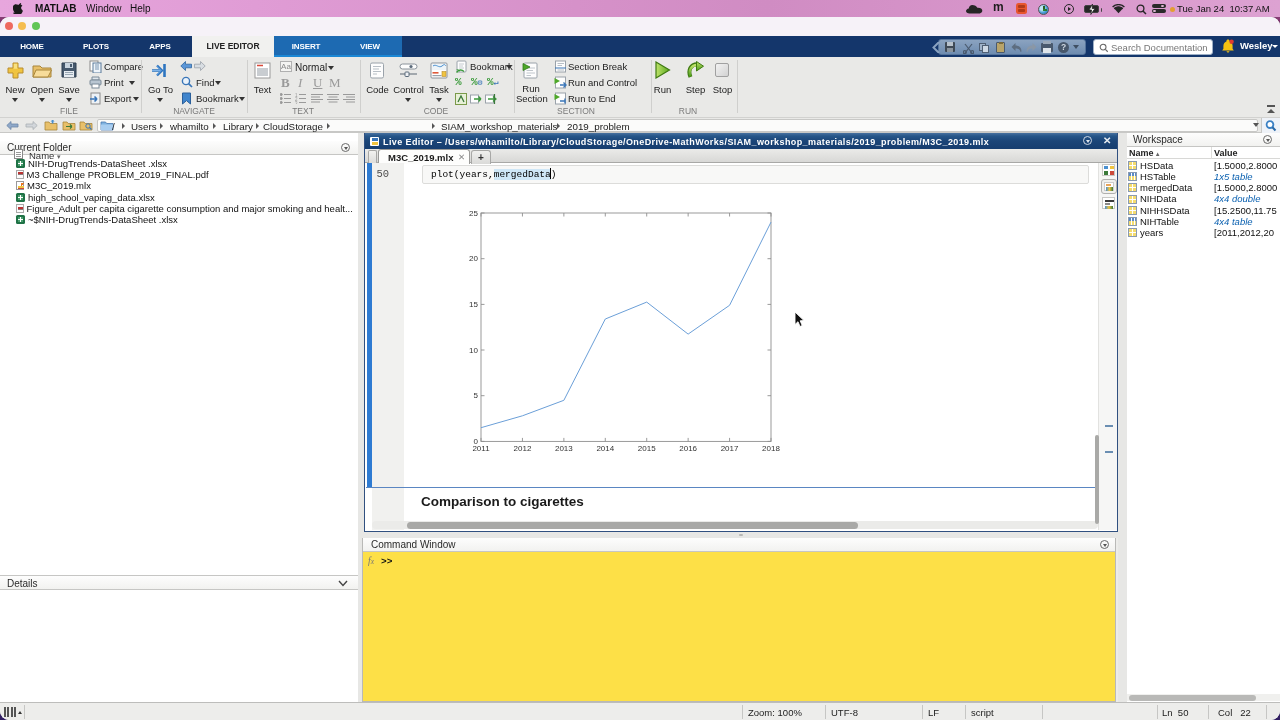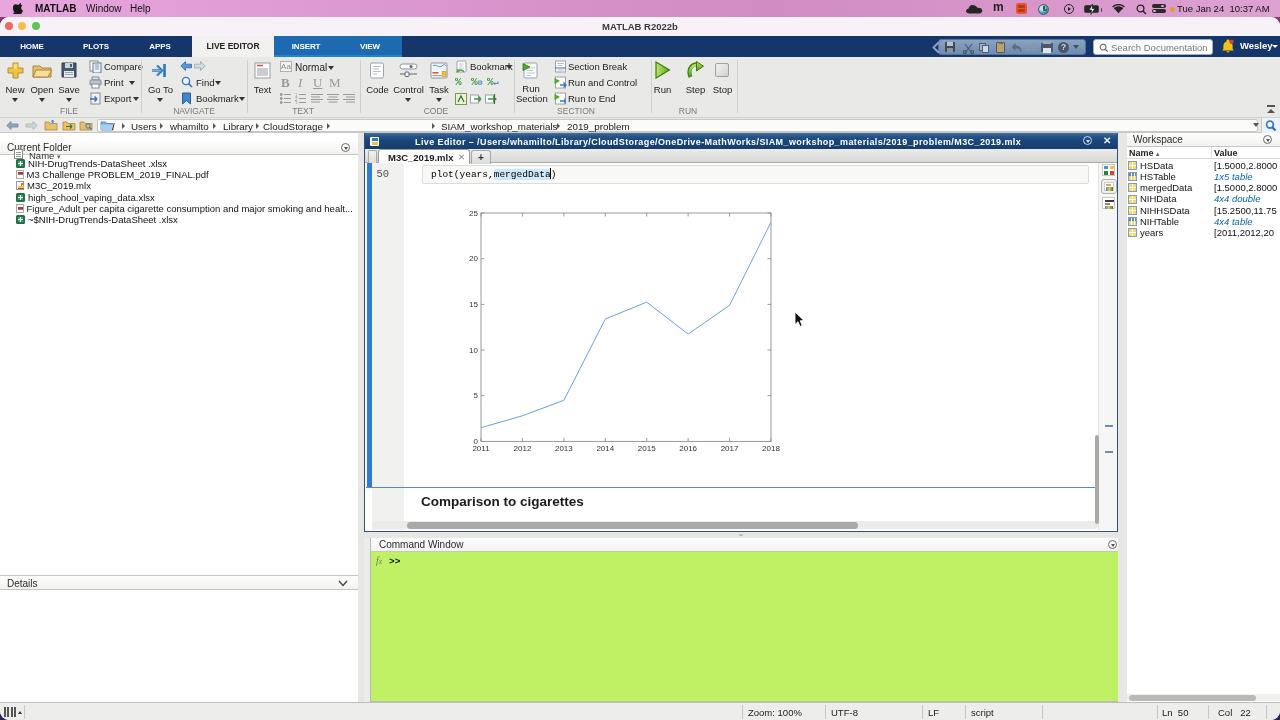--- a/index.html
+++ b/index.html
@@ -30,21 +30,21 @@
   .caret { position:absolute; width:0; height:0; border-left:3.5px solid transparent; border-right:3.5px solid transparent; border-top:4px solid #333; }
   .rowtxt { position:absolute; line-height:10px; }
   
   #addrbar { position:absolute; top:101px; left:0; width:1280px; height:15px; background:#e9e9e7; border-bottom:1px solid #c8c8c6; font-size:9.5px; color:#1a1a1a; }
   
   #leftpanel { position:absolute; top:116px; left:0; width:358px; height:569px; background:#fff; }
   .phead { background:linear-gradient(180deg,#fdfdfd,#f2f2f0); border-bottom:1px solid #c6c6c4; color:#2a2a2a; font-size:10px; }
   #midsplit { position:absolute; top:116px; left:358px; width:6px; height:569px; background:#e7e7e5; }
   #rightsplit { position:absolute; top:116px; left:1118px; width:9px; height:569px; background:#e7e7e5; }
   #editor { position:absolute; top:116px; left:364px; width:754px; height:399px; background:#fff; border:1px solid #305080; border-top:none; }
-  #cwpanel { position:absolute; top:521px; left:370px; width:754px; height:164px; background:#bef264; border:1px solid #b9b9b7; border-top:none;}
+  #cwpanel { position:absolute; top:521px; left:362px; width:754px; height:164px; background:#fde047; border:1px solid #b9b9b7; border-top:none;}
   #rightpanel { position:absolute; top:116px; left:1127px; width:153px; height:569px; background:#fff; }
   #statusbar { position:absolute; top:685px; left:0; width:1280px; height:18px; background:#ededeb; border-top:1px solid #bdbdbb; font-size:9.5px; color:#222; }
   .ssep { position:absolute; top:2px; width:1px; height:14px; background:#c6c6c4; }
   .stxt { position:absolute; top:4px; }
   .circbtn { position:absolute; width:9px; height:9px; border:1px solid #6a6a6a; border-radius:50%; }
   .circbtn:after { content:""; position:absolute; left:1.5px; top:2.5px; width:0; height:0; border-left:2px solid transparent; border-right:2px solid transparent; border-top:3px solid #555; }
   .mono { font-family:"Liberation Mono", monospace; }
   .frow { height:11.4px; line-height:11.4px; white-space:nowrap; overflow:hidden; }
   .fi { display:inline-block; width:9px; height:9px; margin-left:16px; margin-right:3px; vertical-align:-1px; position:relative; }
   .fi.xls { background:#1f7246; border-radius:1.5px; }
@@ -118,21 +118,20 @@
       </div>
   </div>
   <div class="abs" style="left:1170px;top:7px;width:5px;height:5px;border-radius:50%;background:#e39e32;"></div>
   <div class="mtxt" style="left:1177px;font-size:9.5px;">Tue Jan 24&nbsp;&nbsp;10:37 AM</div>
 </div>
 <div id="window">
   <div id="titlebar">
     <div class="tl" style="left:4.5px;background:#ee6a5f;"></div>
     <div class="tl" style="left:18px;background:#f5bd4f;"></div>
     <div class="tl" style="left:32px;background:#61c555;"></div>
-    <div id="wintitle">MATLAB R2022b</div>
   </div>
   <div id="tabbar">
     <div id="ctxbg"></div>
     <div class="rtab" style="left:0;width:64px;">HOME</div>
     <div class="rtab" style="left:64px;width:64px;">PLOTS</div>
     <div class="rtab" style="left:128px;width:64px;">APPS</div>
     <div id="seltab">LIVE EDITOR</div>
     <div class="rtab" style="left:274px;width:64px;">INSERT</div>
     <div class="rtab" style="left:338px;width:64px;">VIEW</div>
     <div class="abs" style="left:938px;top:2.5px;width:148px;height:16px;background:linear-gradient(180deg,#8ba3c0,#6e8cb0);border-radius:3px;border:1px solid #55749c;">
@@ -483,21 +482,21 @@
         </svg>
     </div>
   </div>
   <div id="midsplit"></div>
   <div id="editor">
     <div class="abs" style="left:0;top:0;width:752px;height:16px;background:linear-gradient(180deg,#48719f 0,#265689 3px,#1b4578 8px,#173e70 15px);">
       <div class="abs" style="left:5px;top:3.5px;width:9px;height:9.5px;background:#fff;border-radius:1px;">
           <div class="abs" style="left:1.5px;top:1.5px;width:6px;height:3px;background:#3a76b8"></div>
           <div class="abs" style="left:1.5px;top:5.5px;width:6px;height:2.5px;background:#f0c440"></div>
         </div>
-      <div class="abs" style="left:18px;top:3.5px;color:#fff;font-size:9px;font-weight:bold;letter-spacing:0.4px;margin-left:32px;">Live Editor – /Users/whamilto/Library/CloudStorage/OneDrive-MathWorks/SIAM_workshop_materials/2019_problem/M3C_2019.mlx</div>
+      <div class="abs" style="left:18px;top:3.5px;color:#fff;font-size:9px;font-weight:bold;letter-spacing:0.4px;">Live Editor – /Users/whamilto/Library/CloudStorage/OneDrive-MathWorks/SIAM_workshop_materials/2019_problem/M3C_2019.mlx</div>
       <div class="abs" style="left:718px;top:3px;width:9px;height:9px;border:1px solid #cfd8e4;border-radius:50%;">
           <div class="abs" style="left:1.5px;top:2.5px;width:0;height:0;border-left:2px solid transparent;border-right:2px solid transparent;border-top:3px solid #dfe6ee;"></div>
         </div>
       <div class="abs" style="left:738px;top:2px;color:#e8edf2;font-size:10px;font-weight:bold;">✕</div>
     </div>
     <div class="abs" style="left:0;top:16px;width:752px;height:14px;background:linear-gradient(180deg,#ebebe9,#d8d8d6);border-bottom:1px solid #a8a8a6;">
       <div class="abs" style="left:3px;top:1px;width:9px;height:13px;background:linear-gradient(180deg,#f2f2f0,#dcdcda);border:1px solid #a8a8a6;border-bottom:none;border-radius:2px 2px 0 0;"></div>
       <div class="abs" style="left:13px;top:0;width:92px;height:14.5px;background:#fdfdfc;border:1px solid #9a9a98;border-bottom:none;border-radius:3px 3px 0 0;">
         <div class="abs" style="left:9px;top:1.5px;font-size:9.5px;font-weight:bold;color:#1a1a1a;">M3C_2019.mlx</div>
         <div class="abs" style="left:79px;top:1.5px;font-size:8.5px;color:#888;">✕</div>

